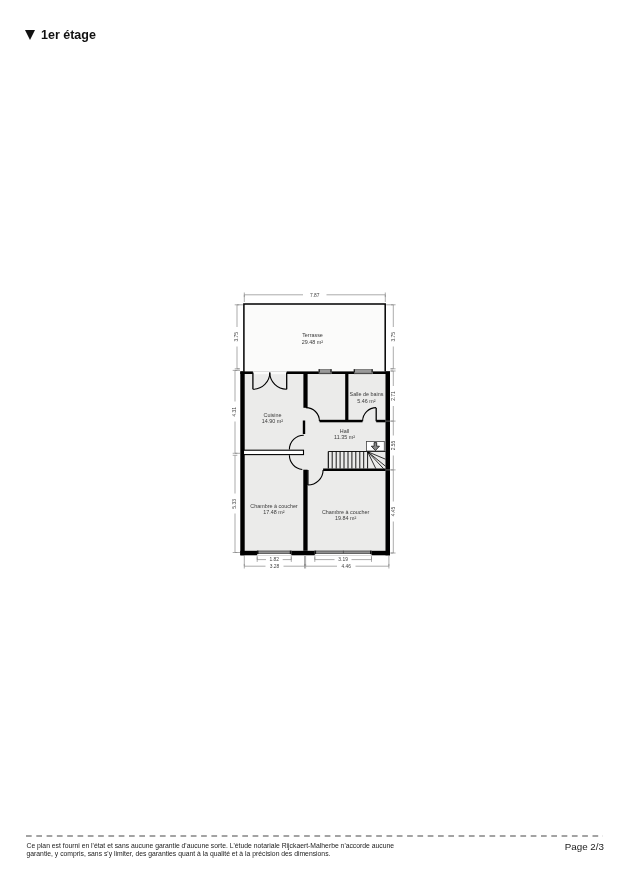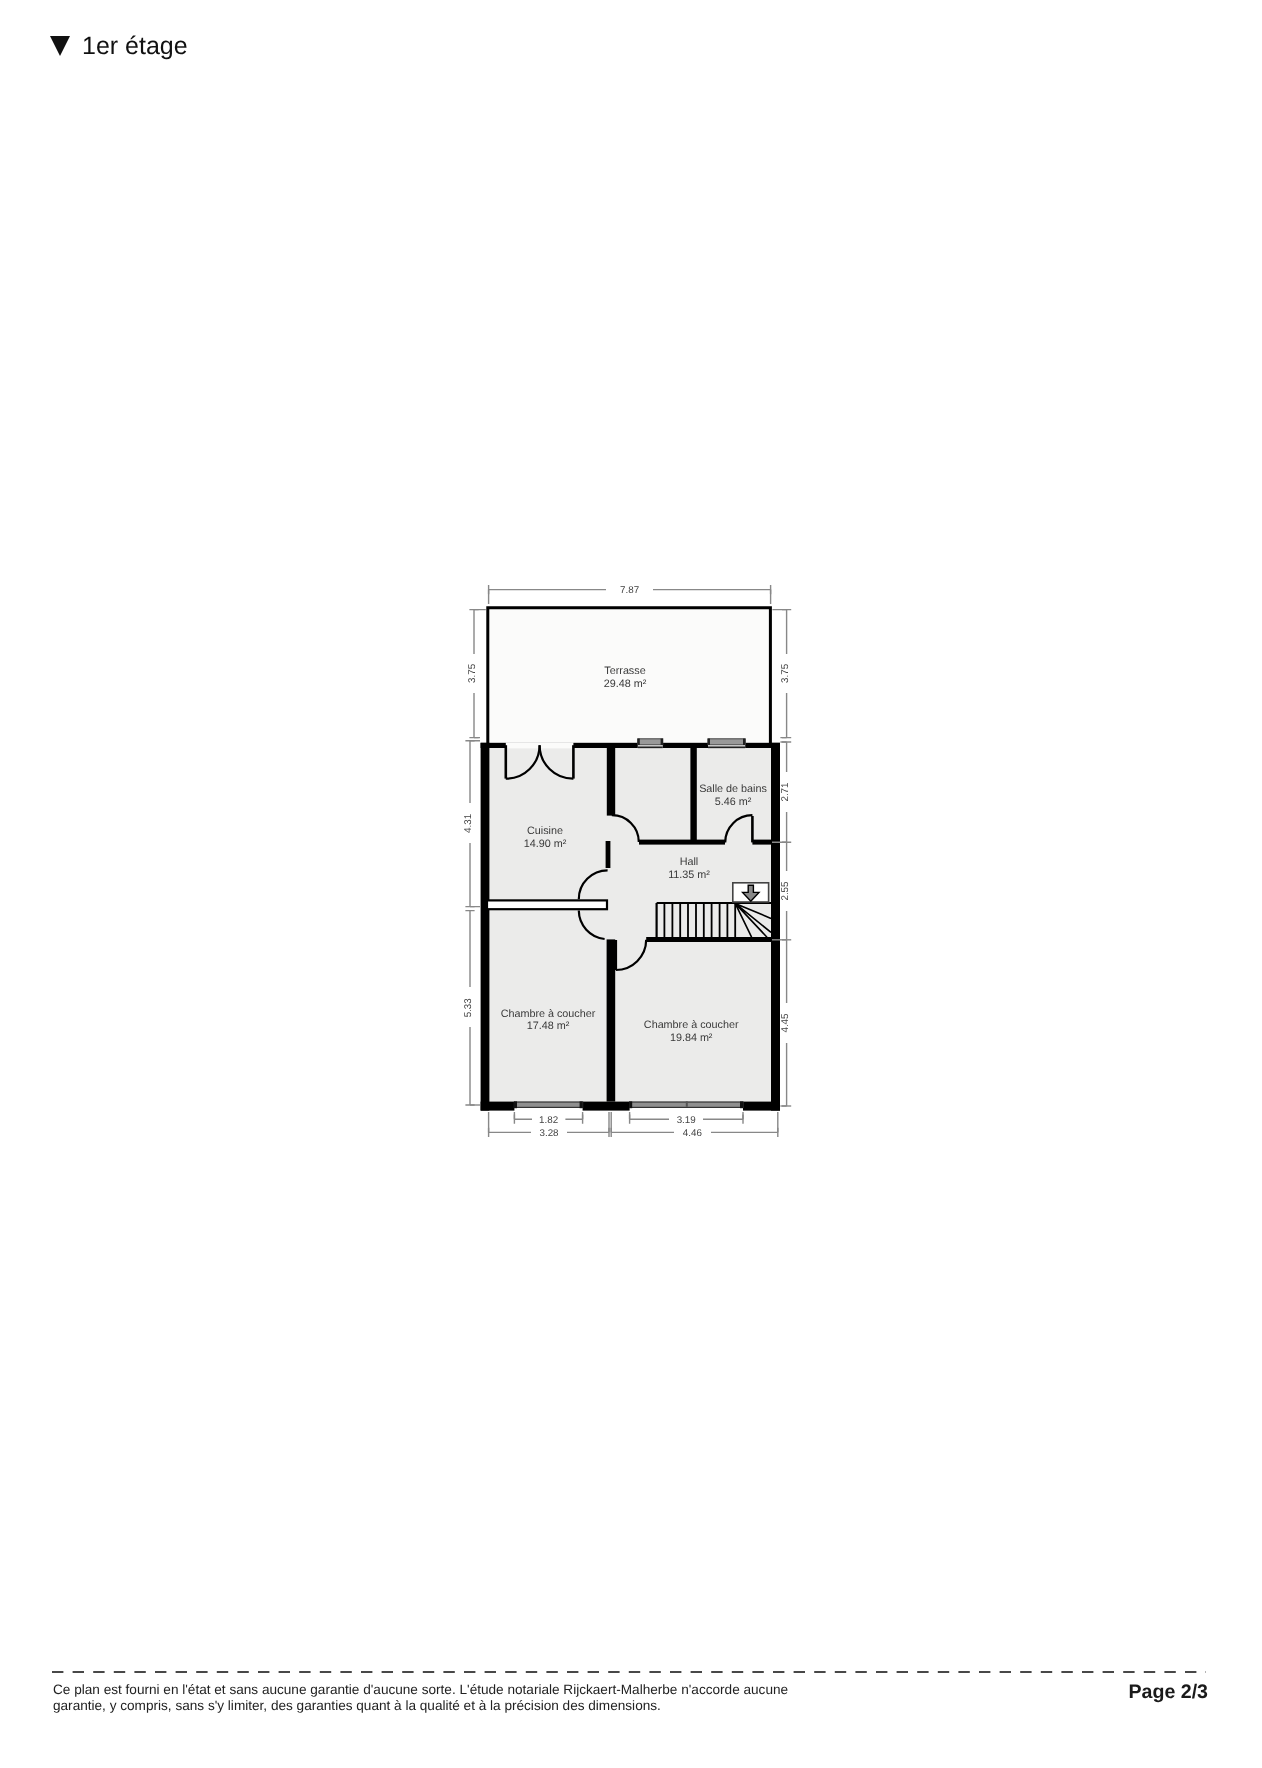--- a/index.html
+++ b/index.html
@@ -2,21 +2,21 @@
 <html><head>
 <meta charset="utf-8">
 <style>
   html,body{margin:0;padding:0;background:#ffffff;}
   body{width:631px;height:884px;position:relative;font-family:"Liberation Sans",sans-serif;overflow:hidden;-webkit-font-smoothing:antialiased;}
   .abs{position:absolute;}
 </style>
 </head>
 <body>
 
-<div class="abs" style="left:25px;top:16px;font-size:12.5px;font-weight:normal;color:#111;display:flex;align-items:center;text-align:right;">
+<div class="abs" style="left:25px;top:28px;font-size:12.5px;font-weight:bold;color:#111;display:flex;align-items:center;text-align:right;">
   <span style="display:inline-block;width:0;height:0;border-left:5.8px solid transparent;border-right:5.8px solid transparent;border-top:10.5px solid #111;margin-right:6px;"></span>
   <span>1er étage</span>
 </div>
 
 <svg class="abs" style="left:226px;top:286px;" width="182" height="296" viewBox="226 286 182 296" xmlns="http://www.w3.org/2000/svg">
   <g font-family="Liberation Sans, sans-serif">
 
   <g>
     <rect x="243.2" y="303.0" width="142.4" height="68.6" fill="#fbfbfa" stroke="none"></rect>
     <path d="M243.9,371.6 L243.9,303.9 L385.2,303.9 L385.2,371.6" fill="none" stroke="#000000" stroke-width="1.5"></path>
@@ -289,13 +289,13 @@
 </svg>
 
 <svg class="abs" style="left:25.5px;top:834.5px;" width="577" height="2" viewBox="0 0 577 2" xmlns="http://www.w3.org/2000/svg">
     <line x1="0" y1="1" x2="577" y2="1" stroke="#484848" stroke-width="1.1" stroke-dasharray="5.7 4.6"></line>
   </svg>
 
 <div class="abs" style="left:26.5px;top:841.5px;width:420px;font-size:6.8px;line-height:8.4px;color:#222;">
 Ce plan est fourni en l'état et sans aucune garantie d'aucune sorte. L'étude notariale Rijckaert-Malherbe n'accorde aucune<br>garantie, y compris, sans s'y limiter, des garanties quant à la qualité et à la précision des dimensions.
 </div>
 
-<div class="abs" style="right:27px;top:841px;font-size:9.8px;font-weight:bold;color:#1a1a1a;margin-left:16px;">Page 2/3</div>
+<div class="abs" style="right:27px;top:841px;font-size:9.8px;font-weight:normal;color:#1a1a1a;margin-left:16px;">Page 2/3</div>
 
 </body></html>

